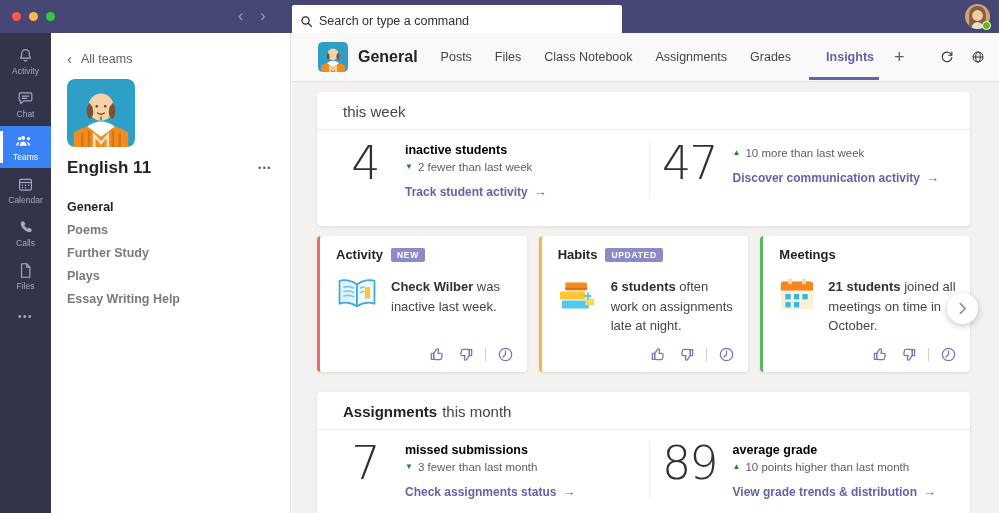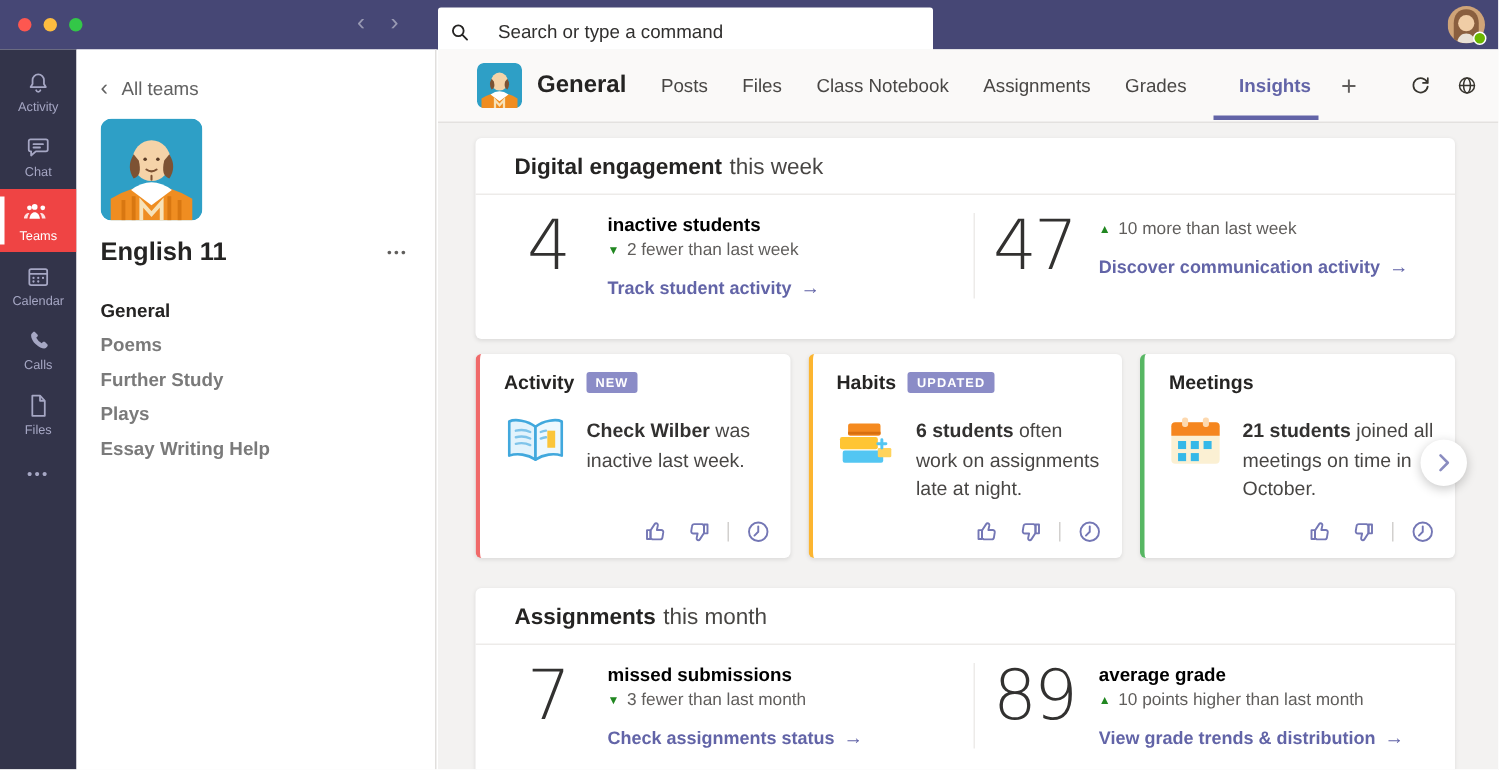--- a/index.html
+++ b/index.html
@@ -7,38 +7,38 @@
   .window{position:relative;width:999px;height:513px;overflow:hidden;
     font-family:"Liberation Sans",sans-serif;background:#fff;}
 
   
   .topbar{position:absolute;top:0;left:0;right:0;height:33px;background:#464775;}
   .lights{position:absolute;left:12px;top:12px;display:flex;gap:8px;}
   .light{width:9px;height:9px;border-radius:50%;}
   .nav-chevrons{position:absolute;left:238px;top:5px;display:flex;gap:17px;
     color:rgba(255,255,255,.45);font-size:16px;line-height:22px;}
   .searchbox{position:absolute;left:292px;top:5px;width:330px;height:23px;background:#fff;
-    border-radius:2px;display:flex;align-items:center;padding:16px 8px;gap:17px;}
+    border-radius:2px;display:flex;align-items:center;padding:16px 8px;gap:4px;}
   .searchbox svg{width:13px;height:13px;flex:none;color:#252423;}
   .searchbox input{border:0;outline:0;background:transparent;width:100%;
     font:12.5px "Liberation Sans",sans-serif;color:#252423;}
   .searchbox input::placeholder{color:#252423;opacity:.95;}
   .user-avatar{position:absolute;right:9px;top:4px;width:25px;height:25px;border-radius:50%;
     overflow:visible;}
   .presence{position:absolute;right:-1px;bottom:-1px;width:9px;height:9px;border-radius:50%;
     border:1.5px solid #fff;}
 
   
   .rail{position:absolute;left:0;top:33px;bottom:0;width:51px;background:#33344a;
     display:flex;flex-direction:column;padding-top:7px;}
   .rail-item{position:relative;height:42px;margin-bottom:1px;display:flex;flex-direction:column;
     align-items:center;justify-content:center;gap:2px;color:#a6a7c4;cursor:pointer;}
   .rail-item svg{width:19px;height:19px;}
   .rail-label{font-size:8.5px;line-height:1;}
-  .rail-item.active{background:#ef4444;color:#fff;}
+  .rail-item.active{background:#3b82f6;color:#fff;}
   .rail-item.active::before{content:"";position:absolute;left:0;top:5px;bottom:5px;width:3px;background:#fff;}
   .rail-more{height:36px;display:flex;align-items:center;justify-content:center;
     color:#a6a7c4;font-size:10px;letter-spacing:1.5px;cursor:pointer;}
 
   
   .sidebar{position:absolute;left:51px;top:33px;bottom:0;width:240px;background:#fff;
     border-right:1px solid #e1dfdd;}
   .back-row{display:flex;align-items:center;gap:9px;color:#616161;font-size:12.5px;
     margin:19px 0 0 16px;cursor:pointer;}
   .back-chevron{font-size:15px;line-height:12px;color:#616161;}
@@ -268,21 +268,20 @@
             <ellipse cx="12" cy="12" rx="3.4" ry="7.5"></ellipse>
             <path d="M4.5 12h15"></path>
           </svg>
       </div>
     </div>
 
     <div class="canvas">
 
       <section class="panel">
         <div class="panel-header">
-          <span class="panel-title">Digital engagement</span>
           <span class="panel-subtitle">this week</span>
         </div>
         <div class="panel-body">
           <div class="stat-col">
             <span class="stat-value">4</span>
             <div class="stat-info">
               <span class="stat-label">inactive students</span>
               <span class="stat-trend">
                 <span class="trend-arrow" style="color: rgb(33, 135, 33);">▼</span>
                 <span>2 fewer than last week</span>

